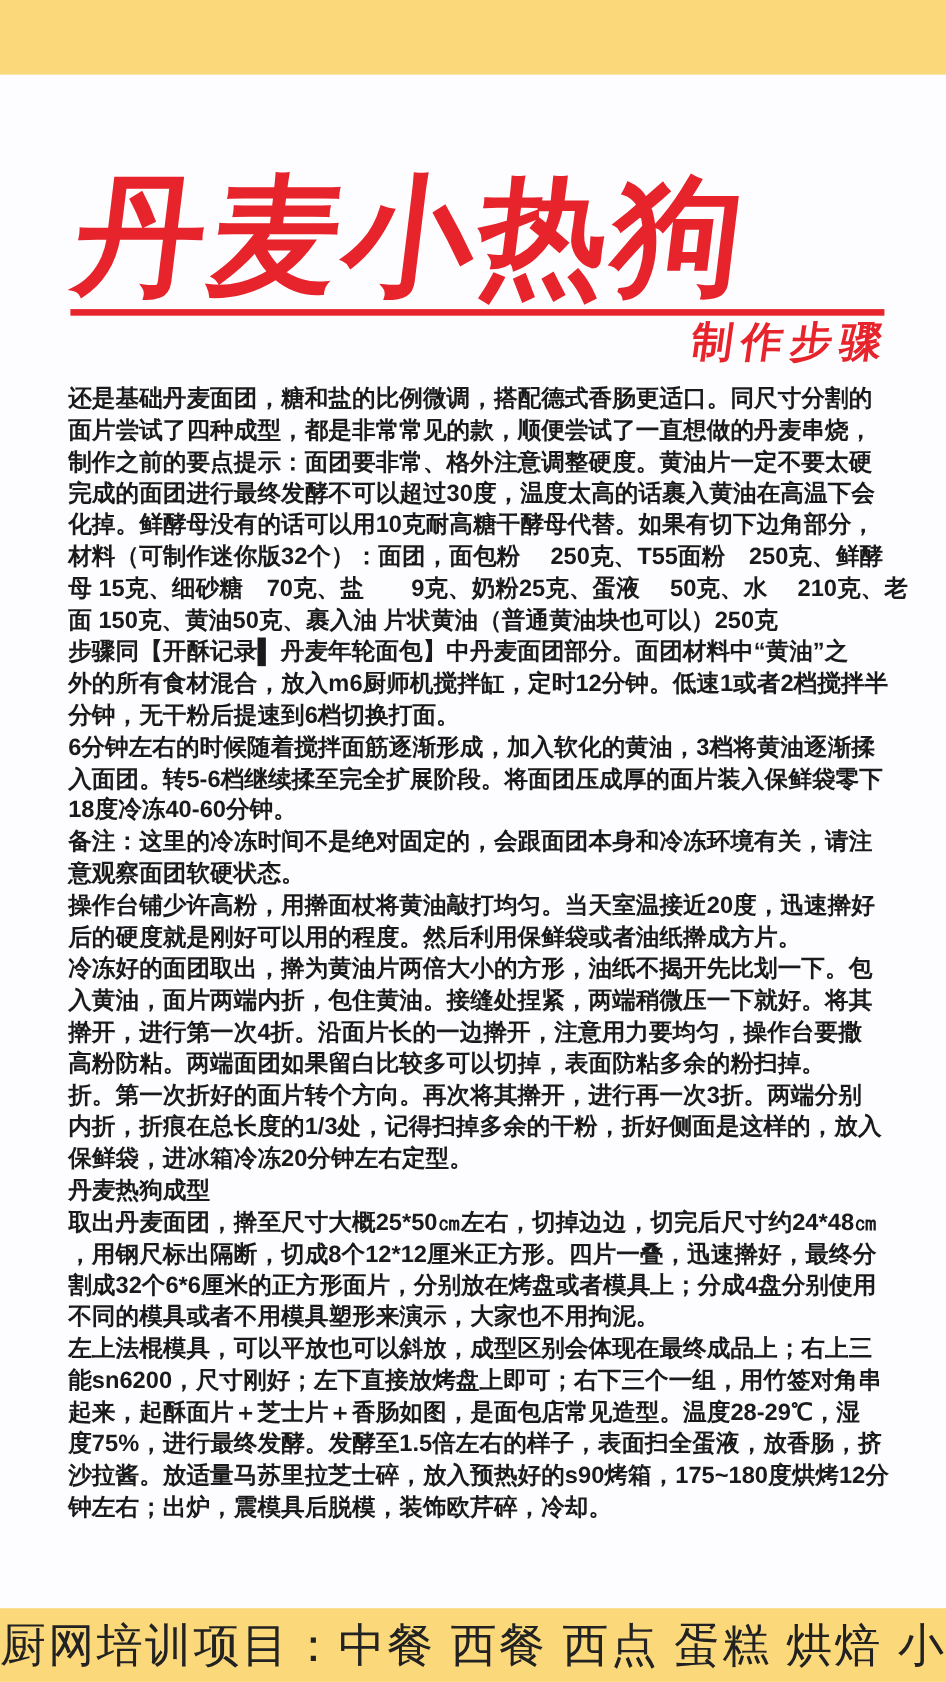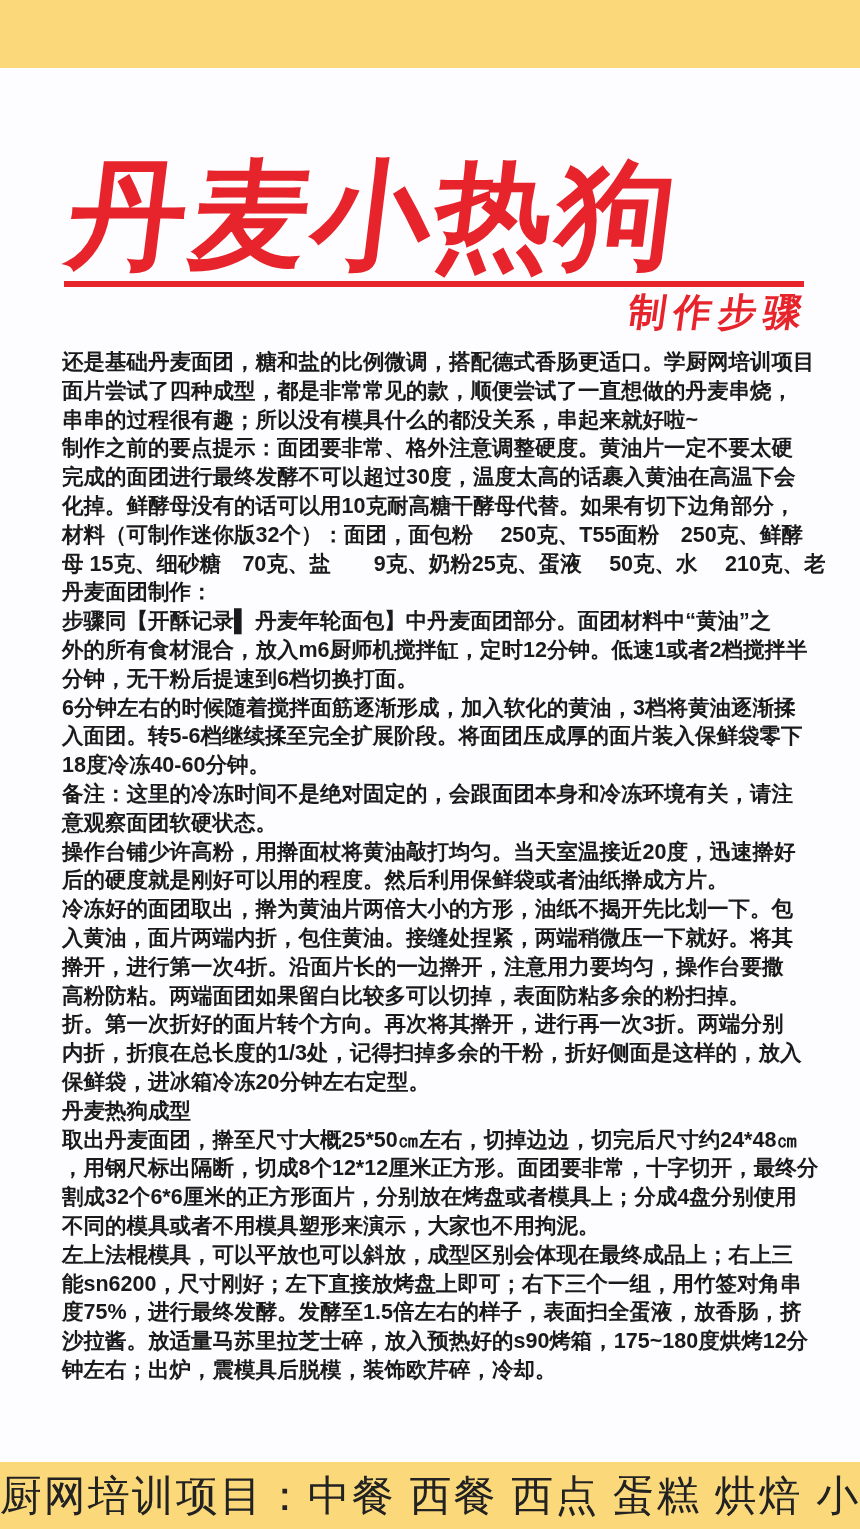--- a/index.html
+++ b/index.html
@@ -58,53 +58,53 @@
 <body>
 
 <div class="page">
   <div class="band top"></div>
 
   <div class="content">
     <h1 class="title">丹麦小热狗</h1>
     <div class="title-underline"></div>
     <div class="subtitle">制作步骤</div>
     <div class="body-text">
-        <div class="line">还是基础丹麦面团，糖和盐的比例微调，搭配德式香肠更适口。学厨网培训项目</div>
+        <div class="line">还是基础丹麦面团，糖和盐的比例微调，搭配德式香肠更适口。同尺寸分割的</div>
         <div class="line">面片尝试了四种成型，都是非常常见的款，顺便尝试了一直想做的丹麦串烧，</div>
-        <div class="line">串串的过程很有趣；所以没有模具什么的都没关系，串起来就好啦~</div>
         <div class="line">制作之前的要点提示：面团要非常、格外注意调整硬度。黄油片一定不要太硬</div>
         <div class="line">完成的面团进行最终发酵不可以超过30度，温度太高的话裹入黄油在高温下会</div>
         <div class="line">化掉。鲜酵母没有的话可以用10克耐高糖干酵母代替。如果有切下边角部分，</div>
         <div class="line">材料（可制作迷你版32个）：面团，面包粉　 250克、T55面粉　250克、鲜酵</div>
         <div class="line">母 15克、细砂糖　70克、盐　　9克、奶粉25克、蛋液　 50克、水　 210克、老</div>
-        <div class="line">丹麦面团制作：</div>
+        <div class="line">面 150克、黄油50克、裹入油 片状黄油（普通黄油块也可以）250克</div>
         <div class="line">步骤同【开酥记录▌ 丹麦年轮面包】中丹麦面团部分。面团材料中“黄油”之</div>
         <div class="line">外的所有食材混合，放入m6厨师机搅拌缸，定时12分钟。低速1或者2档搅拌半</div>
         <div class="line">分钟，无干粉后提速到6档切换打面。</div>
         <div class="line">6分钟左右的时候随着搅拌面筋逐渐形成，加入软化的黄油，3档将黄油逐渐揉</div>
         <div class="line">入面团。转5-6档继续揉至完全扩展阶段。将面团压成厚的面片装入保鲜袋零下</div>
         <div class="line">18度冷冻40-60分钟。</div>
         <div class="line">备注：这里的冷冻时间不是绝对固定的，会跟面团本身和冷冻环境有关，请注</div>
         <div class="line">意观察面团软硬状态。</div>
         <div class="line">操作台铺少许高粉，用擀面杖将黄油敲打均匀。当天室温接近20度，迅速擀好</div>
         <div class="line">后的硬度就是刚好可以用的程度。然后利用保鲜袋或者油纸擀成方片。</div>
         <div class="line">冷冻好的面团取出，擀为黄油片两倍大小的方形，油纸不揭开先比划一下。包</div>
         <div class="line">入黄油，面片两端内折，包住黄油。接缝处捏紧，两端稍微压一下就好。将其</div>
         <div class="line">擀开，进行第一次4折。沿面片长的一边擀开，注意用力要均匀，操作台要撒</div>
         <div class="line">高粉防粘。两端面团如果留白比较多可以切掉，表面防粘多余的粉扫掉。</div>
         <div class="line">折。第一次折好的面片转个方向。再次将其擀开，进行再一次3折。两端分别</div>
         <div class="line">内折，折痕在总长度的1/3处，记得扫掉多余的干粉，折好侧面是这样的，放入</div>
         <div class="line">保鲜袋，进冰箱冷冻20分钟左右定型。</div>
         <div class="line">丹麦热狗成型</div>
         <div class="line">取出丹麦面团，擀至尺寸大概25*50㎝左右，切掉边边，切完后尺寸约24*48㎝</div>
-        <div class="line">，用钢尺标出隔断，切成8个12*12厘米正方形。面团要非常，十字切开，最终分</div>
+        <div class="line">，用钢尺标出隔断，切成8个12*12厘米正方形。四片一叠，迅速擀好，最终分</div>
         <div class="line">割成32个6*6厘米的正方形面片，分别放在烤盘或者模具上；分成4盘分别使用</div>
         <div class="line">不同的模具或者不用模具塑形来演示，大家也不用拘泥。</div>
         <div class="line">左上法棍模具，可以平放也可以斜放，成型区别会体现在最终成品上；右上三</div>
         <div class="line">能sn6200，尺寸刚好；左下直接放烤盘上即可；右下三个一组，用竹签对角串</div>
+        <div class="line">起来，起酥面片＋芝士片＋香肠如图，是面包店常见造型。温度28-29℃，湿</div>
         <div class="line">度75%，进行最终发酵。发酵至1.5倍左右的样子，表面扫全蛋液，放香肠，挤</div>
         <div class="line">沙拉酱。放适量马苏里拉芝士碎，放入预热好的s90烤箱，175~180度烘烤12分</div>
         <div class="line">钟左右；出炉，震模具后脱模，装饰欧芹碎，冷却。</div>
       </div>
   </div>
 
   <div class="band bottom">
     <div class="footer-text">学厨网培训项目：中餐 西餐 西点 蛋糕 烘焙 小吃</div>
   </div>
 </div>

